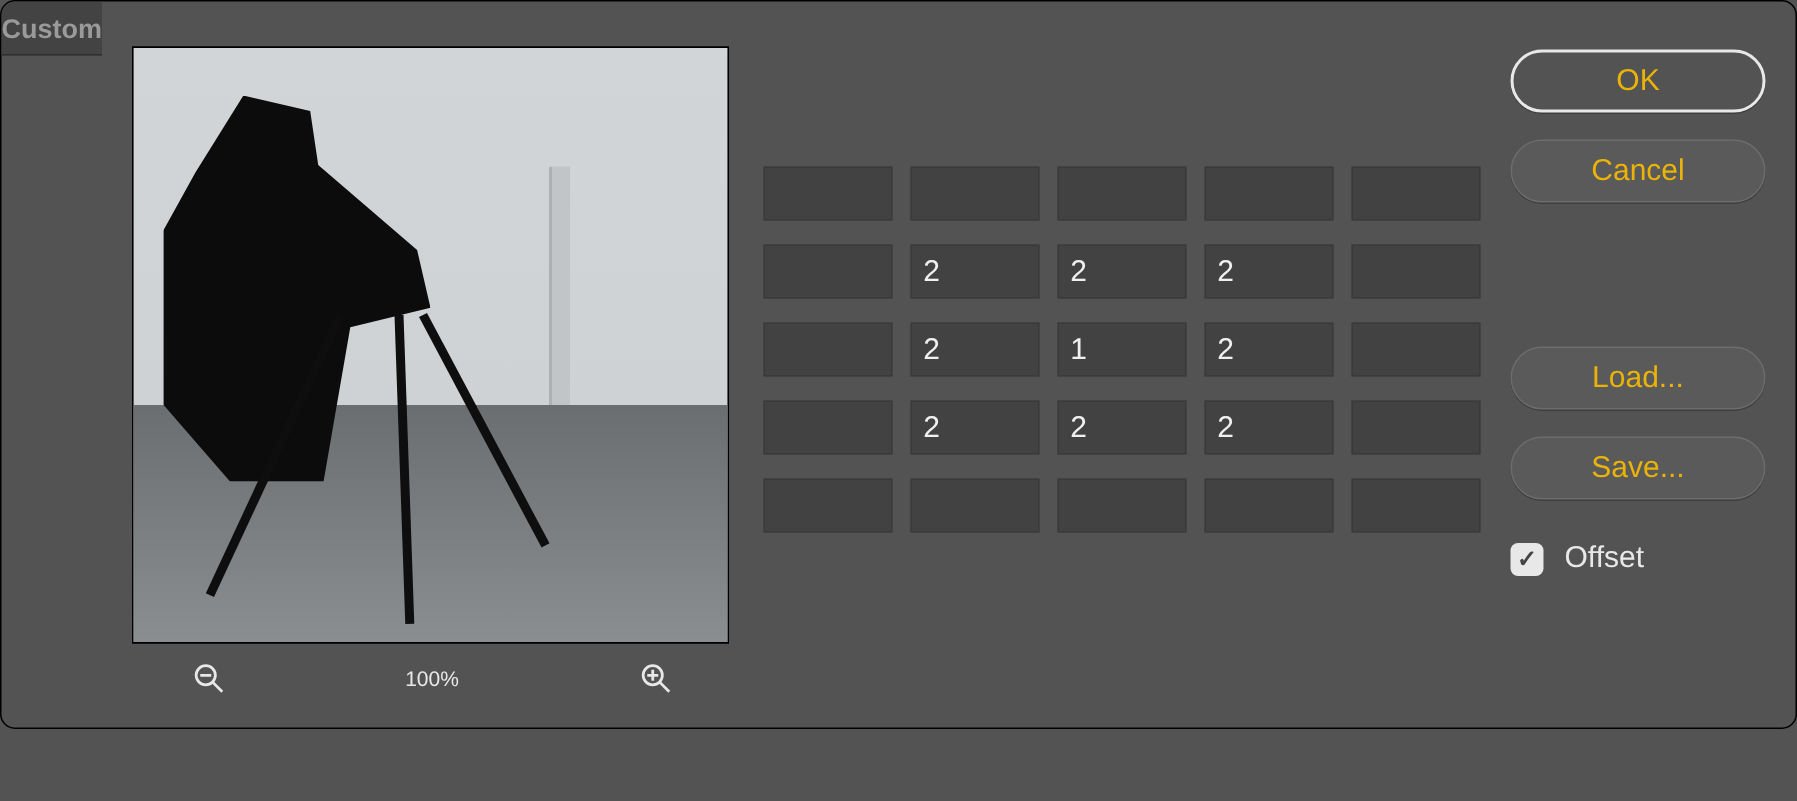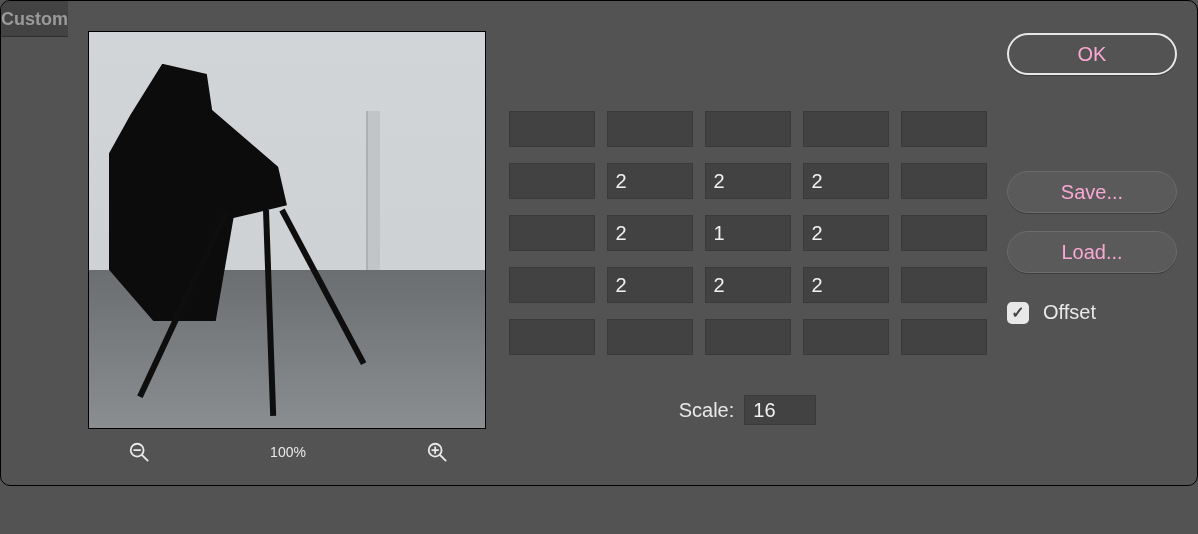--- a/index.html
+++ b/index.html
@@ -125,21 +125,21 @@
     flex-direction:column;
     gap:18px;
     padding-top:2px;
     align-items:stretch;
   }
   .buttons-col .spacer { flex:0 0 60px; }
   .btn {
     height:42px;
     border-radius:21px;
     background:#5a5a5a;
-    color:#f9a8d4;
+    color:#eab308;
     border:1px solid #6c6c6c;
     font-size:20px;
     display:flex;
     align-items:center;
     justify-content:center;
     box-shadow: 0 1px 0 rgba(0,0,0,.25);
     cursor:pointer;
   }
   .btn.primary {
     background:#535353;
@@ -225,31 +225,28 @@
           <input class="cell" value="2" style="">
           <input class="cell" value="2" style="">
           <input class="cell" style="">
           <input class="cell" style="">
           <input class="cell" style="">
           <input class="cell" style="">
           <input class="cell" style="">
           <input class="cell" style="">
         </div>
       <div class="below-row">
-        <div class="pair">
-          <span>Scale:</span>
-          <input class="small-input" value="16" style="">
-        </div>
       </div>
     </div>
 
     <div class="buttons-col">
       <div class="btn primary">OK</div>
+      <div class="btn">Cancel</div>
       <div class="spacer"></div>
+      <div class="btn">Load...</div>
       <div class="btn">Save...</div>
-      <div class="btn">Load...</div>
       <div class="check-row">
         <div class="check">✓</div>
         <span>Offset</span>
       </div>
     </div>
   </div>
 </div>
 
 </body></html>

